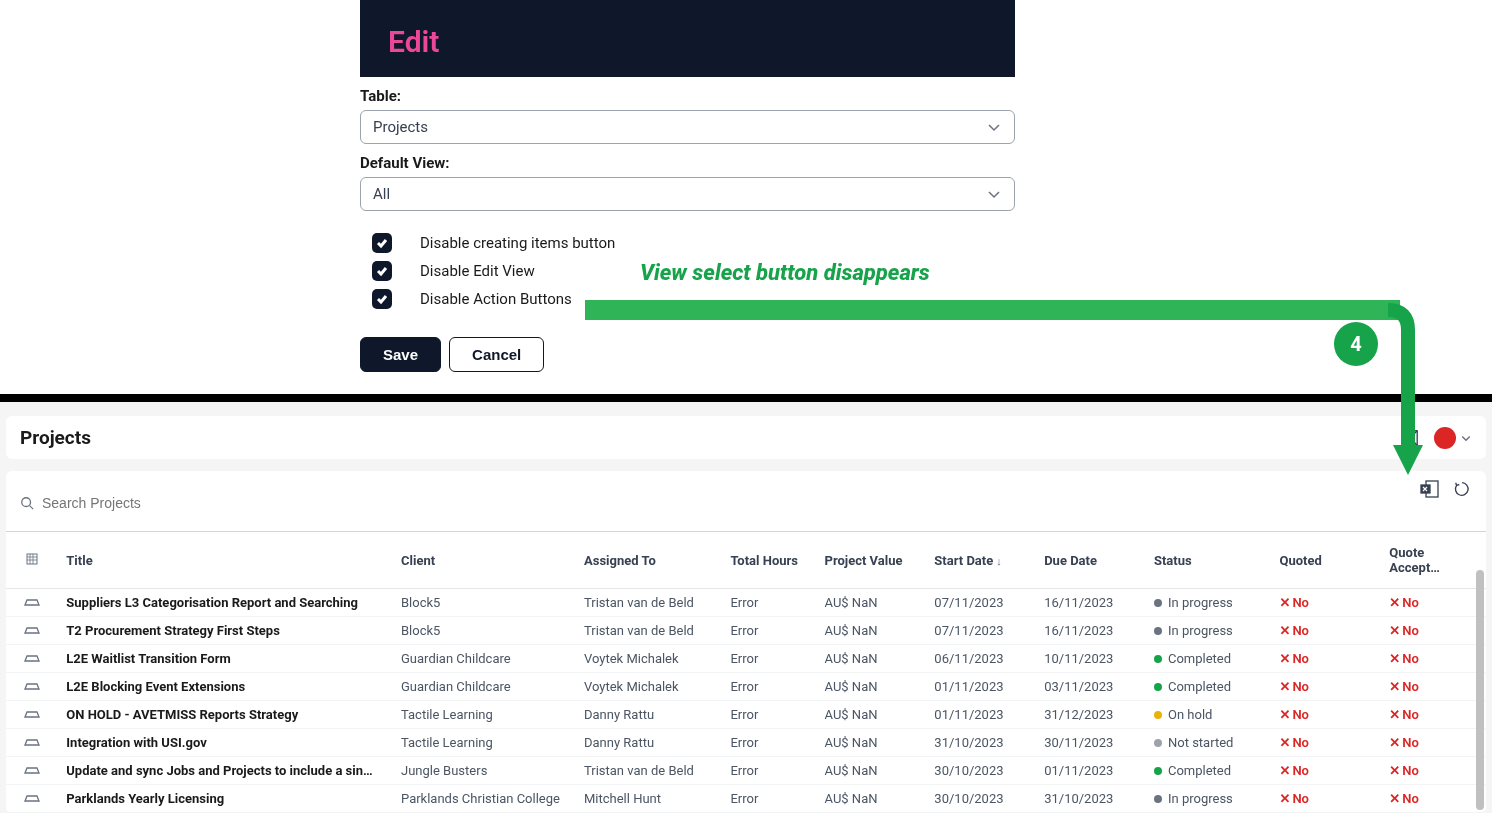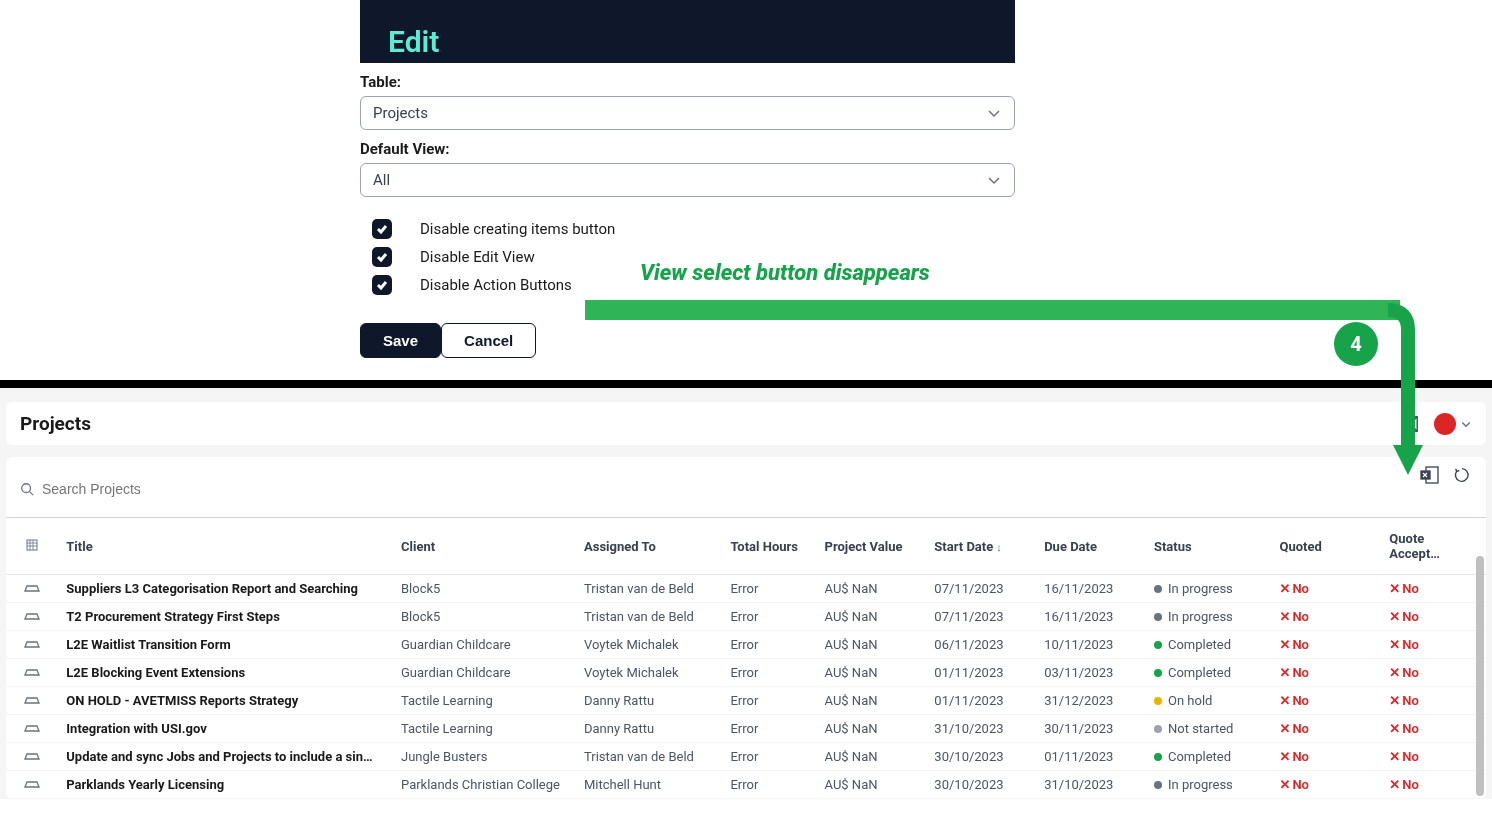--- a/index.html
+++ b/index.html
@@ -1,34 +1,34 @@
 <!DOCTYPE html>
 <html><head>
 <meta charset="utf-8">
 <style>
   * { box-sizing: border-box; margin: 0; padding: 0; }
   body { font-family: -apple-system, BlinkMacSystemFont, "Segoe UI", Roboto, sans-serif; background: #fff; color: #1a1a1a; }
   
   .edit-panel { width: 655px; margin-left: 360px; }
-  .edit-header { background: #0f172a; color: #5eead4; padding: 24px 28px 4px; }
+  .edit-header { background: #0f172a; color: #ec4899; padding: 24px 28px 18px; }
   .edit-title { font-size: 30px; font-weight: 600; }
   
   .form-section { padding: 10px 0 0 0; }
   .form-label { font-weight: 700; font-size: 15px; margin-bottom: 5px; display: block; color: #1a1a1a; }
   .select-wrap { position: relative; margin-bottom: 10px; }
   .select-box { width: 100%; border: 1px solid #9ca3af; border-radius: 6px; padding: 7px 12px; font-size: 15px; color: #374151; background: #fff; cursor: pointer; display: flex; justify-content: space-between; align-items: center; }
   .chevron-down { width: 16px; height: 16px; }
   
   .checkbox-group { padding: 12px 0 20px 12px; }
   .checkbox-row { display: flex; align-items: center; gap: 28px; margin-bottom: 8px; }
   .checkbox { width: 20px; height: 20px; border-radius: 5px; background: #0f172a; display:flex; align-items: center; justify-content: center; flex-shrink: 0; cursor: pointer; }
   .checkbox svg { width: 12px; height: 12px; stroke: #fff; stroke-width: 3; fill: none; }
   .checkbox-label { font-size: 15px; color: #1a1a1a; }
   
-  .button-row { display: flex; padding-bottom: 16px; }
+  .button-row { display: flex; gap: 8px; padding-bottom: 16px; }
   .btn { padding: 8px 22px; border-radius: 6px; font-size: 15px; font-weight: 600; cursor: pointer; border: 1.5px solid #0f172a; }
   .btn-primary { background: #0f172a; color: #fff; }
   .btn-secondary { background: #fff; color: #0f172a; }
   
   .annotation-text { position: absolute; left: 640px; top: 260px; color: #16a34a; font-weight: 800; font-size: 22px; font-style: italic; }
   .annotation-bar { position: absolute; left: 585px; top: 300px; width: 815px; height: 20px; background: #2fb457; }
   .annotation-badge { position: absolute; left: 1334px; top: 322px; width: 44px; height: 44px; border-radius: 50%; background: #16a34a; color: #fff; display: flex; align-items: center; justify-content: center; font-weight: 700; font-size: 20px; z-index: 3; }
   .annotation-arrow { position: absolute; left: 1388px; top: 300px; z-index: 2; }
   
   .divider-bar { height: 8px; background: #000; margin-top: 6px; }

